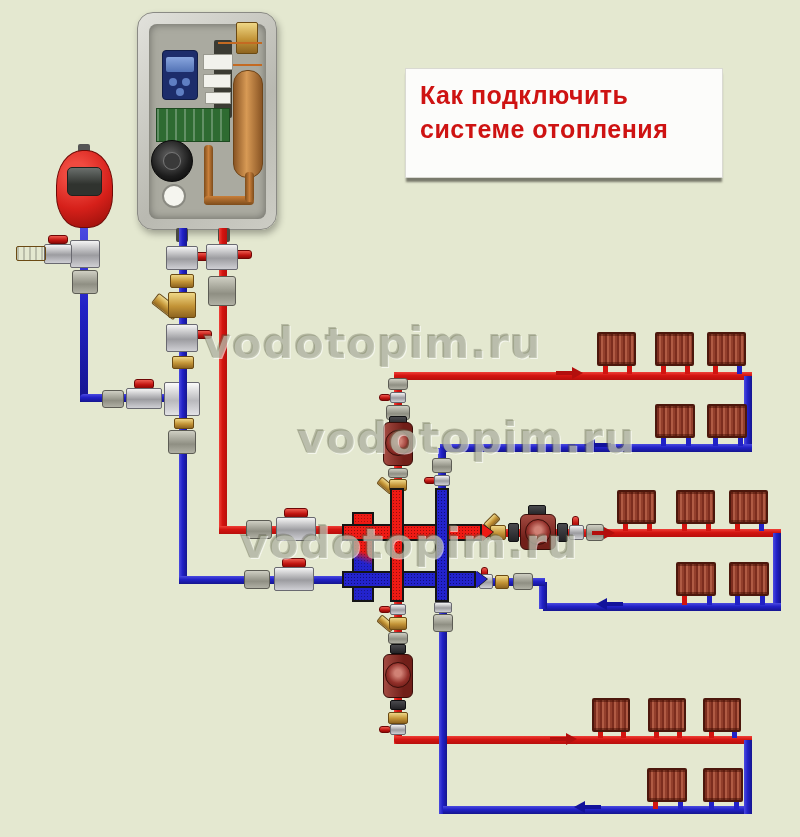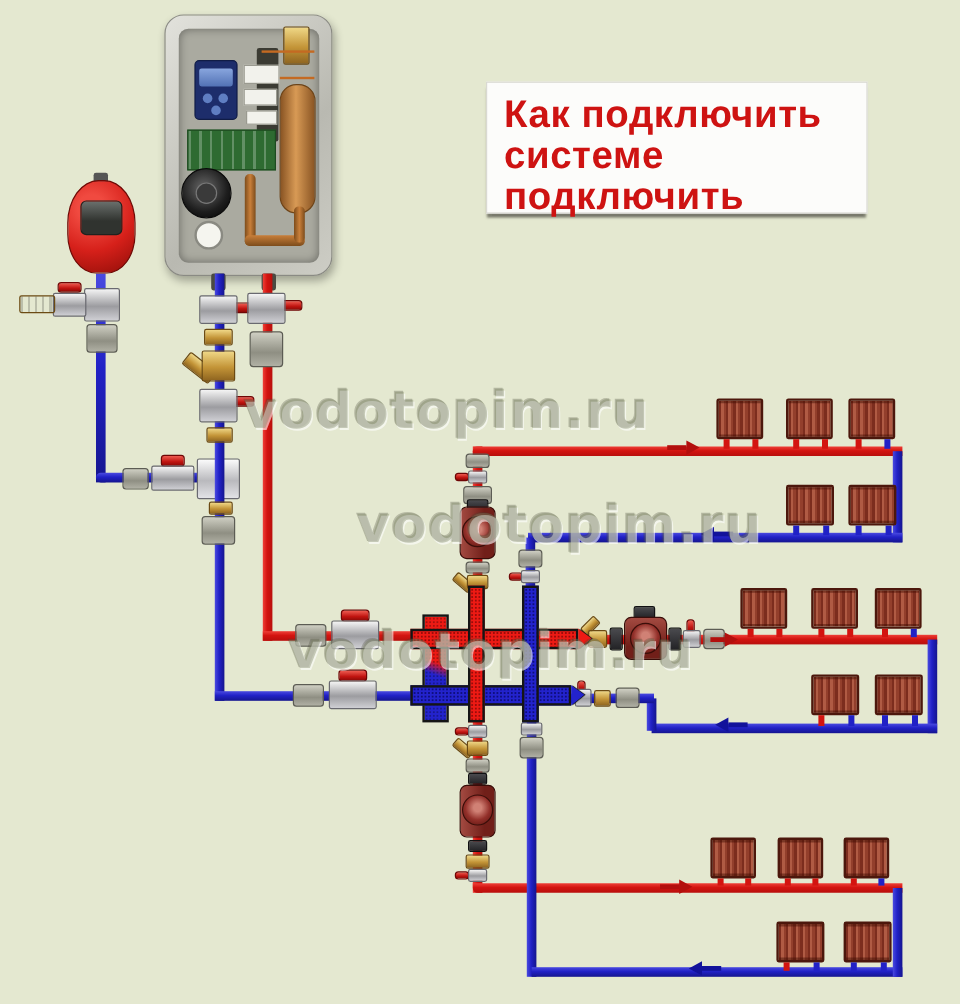--- a/index.html
+++ b/index.html
@@ -32,36 +32,36 @@
   .stub{position:absolute;width:5px}
   .sred{background:#d31410}.sblue{background:#2121c6}
   
   .arrow{position:absolute;display:flex;align-items:center;z-index:30}
   .at{height:4px}.ah{width:0;height:0;border-top:6px solid transparent;border-bottom:6px solid transparent}
   .ar .at{width:16px;background:#b30f0d}.ar .ah{border-left:11px solid #b30f0d}
   .al .at{width:16px;background:#12129b}.al .ah{border-right:11px solid #12129b}
   
   #titlebox{left:405px;top:68px;width:318px;height:110px;background:#fcfcfa;border:1px solid #d9d9d2;
             box-shadow:0 5px 2px -1px rgba(85,85,75,.75);padding:9px 0 0 14px;z-index:40}
-  #titlebox div{font-size:32px;font-weight:bold;color:#ce1312;line-height:34px;letter-spacing:.5px}
+  #titlebox div{font-size:25px;font-weight:bold;color:#ce1312;line-height:34px;letter-spacing:.5px}
   
   .wm{position:absolute;font-family:"DejaVu Sans",sans-serif;font-weight:bold;font-size:43px;letter-spacing:1px;
       color:rgba(122,128,98,.38);text-shadow:1px 1px 0 rgba(255,255,255,.6),-1px -1px 0 rgba(70,70,52,.28);
       z-index:60;pointer-events:none;white-space:nowrap}
   
   .copper{background:linear-gradient(90deg,#8a5524,#d89a55 45%,#8a5524);border:1px solid #6e4418;border-radius:5px}
 </style>
 </head>
 <body>
 
 <div id="stage">
 
   <div class="c" id="titlebox">
     <div>Как подключить</div>
-    <div>системе подключить</div>
+    <div>системе отопления</div>
   </div>
 
   <div class="wm" style="left:203px;top:318px">vodotopim.ru</div>
   <div class="wm" style="left:297px;top:413px">vodotopim.ru</div>
   <div class="wm" style="left:240px;top:518px">vodotopim.ru</div>
 
   <div class="c" style="left:137px;top:12px;width:140px;height:218px;border-radius:16px;border:1px solid #8a8a84;background:linear-gradient(135deg,#e2e2dc,#b9b9b1 60%,#cdcdc5);box-shadow:2px 4px 7px rgba(0,0,0,.3)"></div>
   <div class="c" style="left:149px;top:24px;width:117px;height:195px;border-radius:8px;background:#aaaaa0;box-shadow:inset 0 0 8px rgba(0,0,0,.4)"></div>
   <div class="c" style="left:214px;top:40px;width:18px;height:78px;background:#3b3b33;border-radius:2px"></div>
   <div class="c copper" style="left:233px;top:70px;width:30px;height:108px;border-radius:14px"></div>

